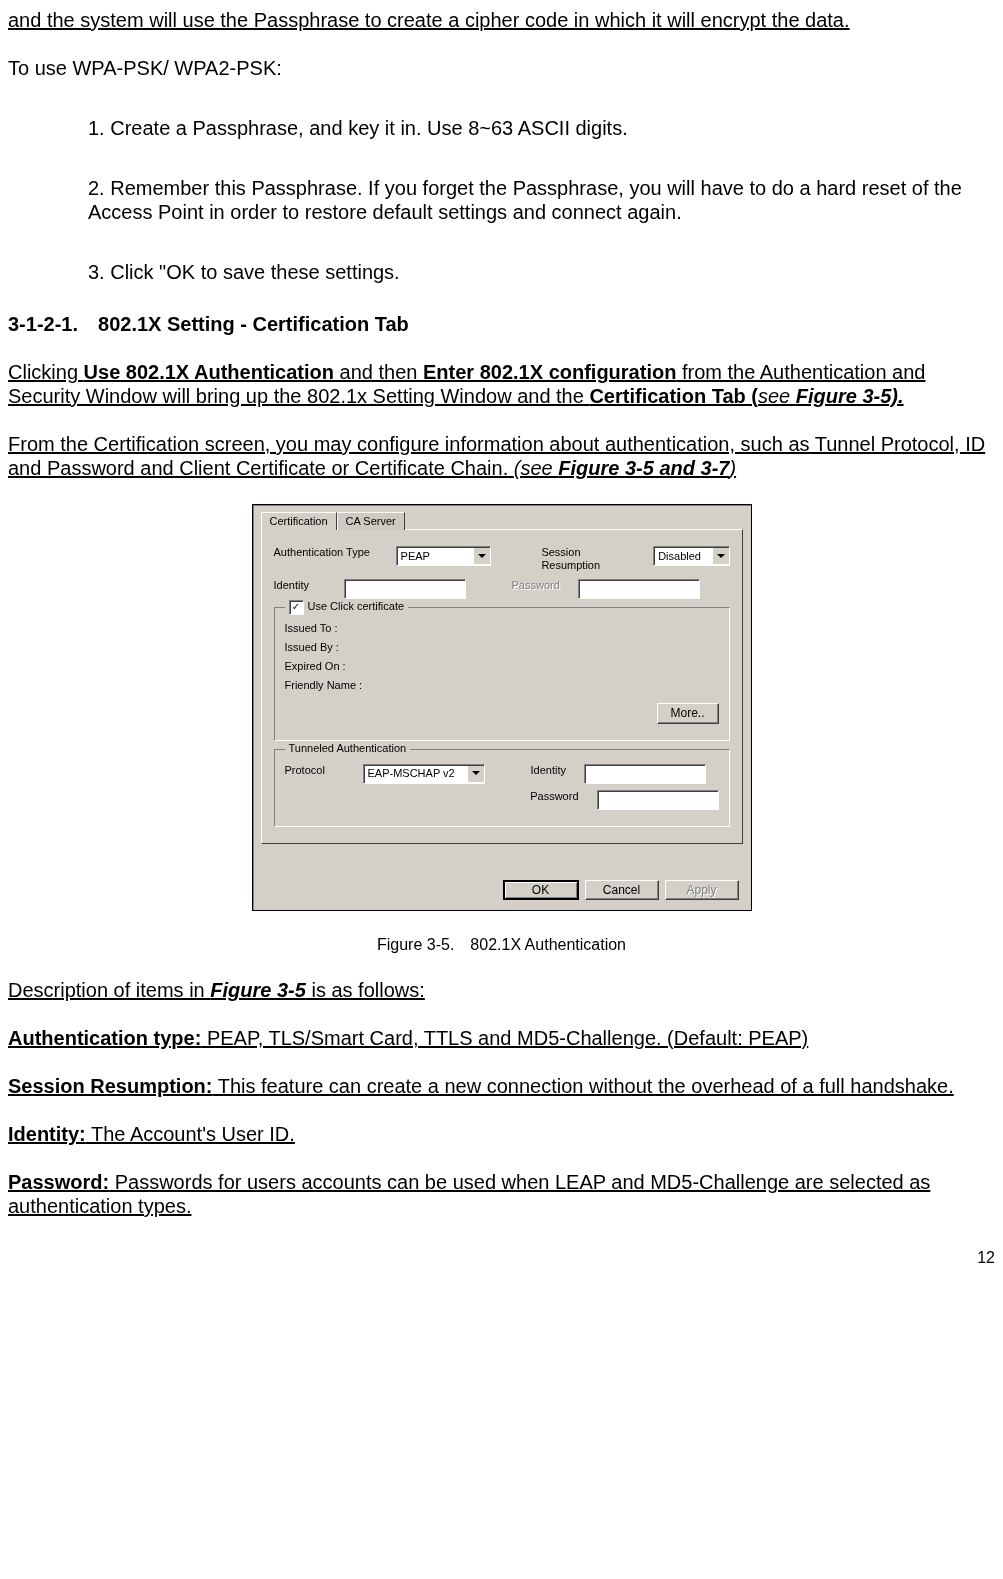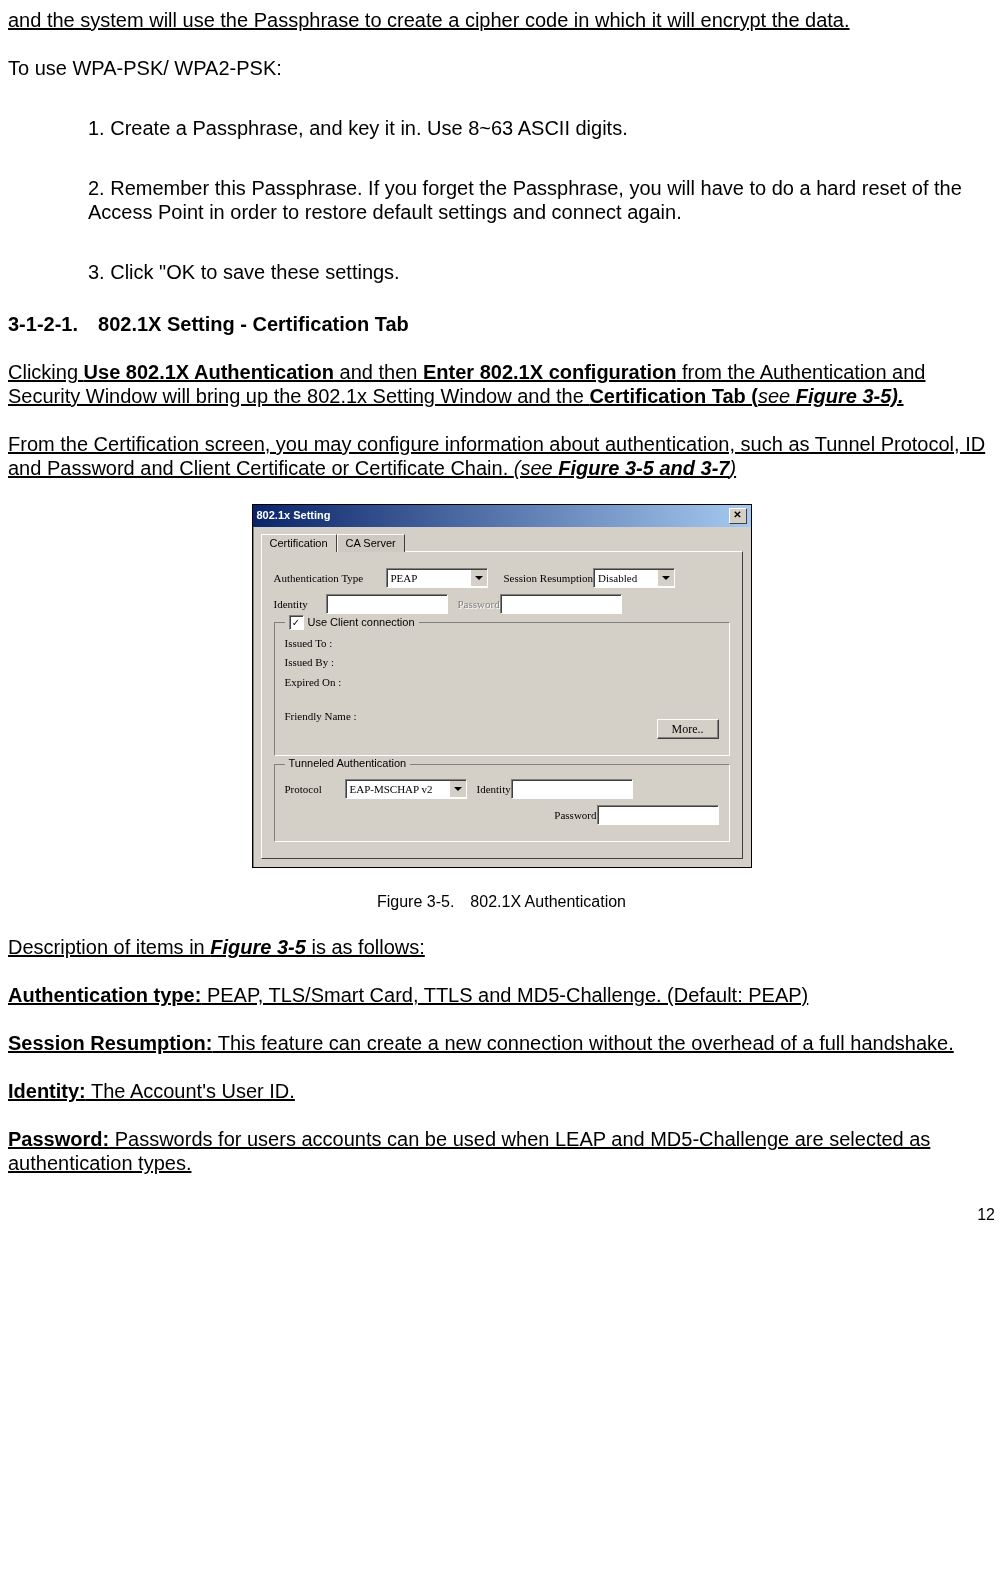--- a/index.html
+++ b/index.html
@@ -60,21 +60,21 @@
   }
   .tab.inactive { background:#d4d0c8; filter:brightness(0.97); }
   .tabbody {
     margin:0 8px 8px 8px;
     border:1px solid #fff;
     border-right-color:#404040;
     border-bottom-color:#404040;
     padding:10px 12px 8px 12px;
     background:#d4d0c8;
   }
-  .row { display:flex; align-items:center; margin:6px 0; gap:0;font-family:Liberation Serif, serif; }
+  .row { display:flex; margin:6px 0; gap:18px; }
   .lbl { font-size:11px; }
   .dropdown {
     display:inline-flex;align-items:center;
     background:#fff;border:1px solid #808080;
     border-right-color:#fff;border-bottom-color:#fff;
     box-shadow: inset 1px 1px 0 #404040;
     height:18px;
   }
   .dropdown .val{ padding:0 4px; font-size:11px; flex:1; }
   .dropdown .arrow{
@@ -140,24 +140,20 @@
 <div class="para">
   <span>Clicking </span><b>Use 802.1X Authentication</b><span> and then </span><b>Enter 802.1X configuration</b><span> from the Authentication and Security Window will bring up the 802.1x Setting Window and the </span><b>Certification Tab (</b><i>see </i><b><i>Figure 3-5).</i></b>
 </div>
 
 <div class="para">
   <span>From the Certification screen, you may configure information about authentication, such as Tunnel Protocol, ID and Password and Client Certificate or Certificate Chain. </span><i>(see </i><b><i>Figure 3-5 and 3-7</i></b><i>)</i>
 </div>
 
 <div class="dlg-wrap">
 <div class="dlg">
-  <div class="titlebar">
-    <span>802.1x Setting</span>
-    <span class="xbtn">✕</span>
-  </div>
   <div class="tabstrip">
     <span class="tab">Certification</span><span class="tab inactive">CA Server</span>
   </div>
   <div class="tabbody">
 
     <div class="row">
       <span class="lbl" style="width:112px">Authentication Type</span>
       <span class="dropdown" style="width:100px">
         <span class="val">PEAP</span>
             <span class="arrow"></span>
@@ -174,21 +170,21 @@
       <span class="lbl" style="width:52px">Identity</span>
       <span class="inset" style="width:120px"></span>
       <span style="width:10px"></span>
       <span class="lbl grey">Password</span>
       <span class="inset" style="width:120px"></span>
     </div>
 
     <div class="fieldset">
       <span class="legend">
         <span class="chk">✓</span>
-        <span>Use Client connection</span>
+        <span>Use Click certificate</span>
       </span>
       <div class="row">
             <span class="lbl">Issued To :</span>
           </div>
       <div class="row">
             <span class="lbl">Issued By :</span>
           </div>
       <div class="row">
             <span class="lbl">Expired On :</span>
           </div>
@@ -210,20 +206,25 @@
         <span class="lbl">Identity</span>
         <span class="inset" style="width:120px"></span>
       </div>
       <div class="row" style="justify-content:flex-end">
         <span class="lbl">Password</span>
         <span class="inset" style="width:120px"></span>
       </div>
     </div>
 
   </div>
+  <div class="dlg-buttons">
+    <span class="btn default">OK</span>
+    <span class="btn">Cancel</span>
+    <span class="btn disabled">Apply</span>
+  </div>
 </div>
 </div>
 
 <div class="figcap">Figure 3-5. 802.1X Authentication</div>
 
 <div class="para">
   <span>Description of items in </span><b><i>Figure 3-5</i></b><span> is as follows:</span>
 </div>
 
 <div class="para">

